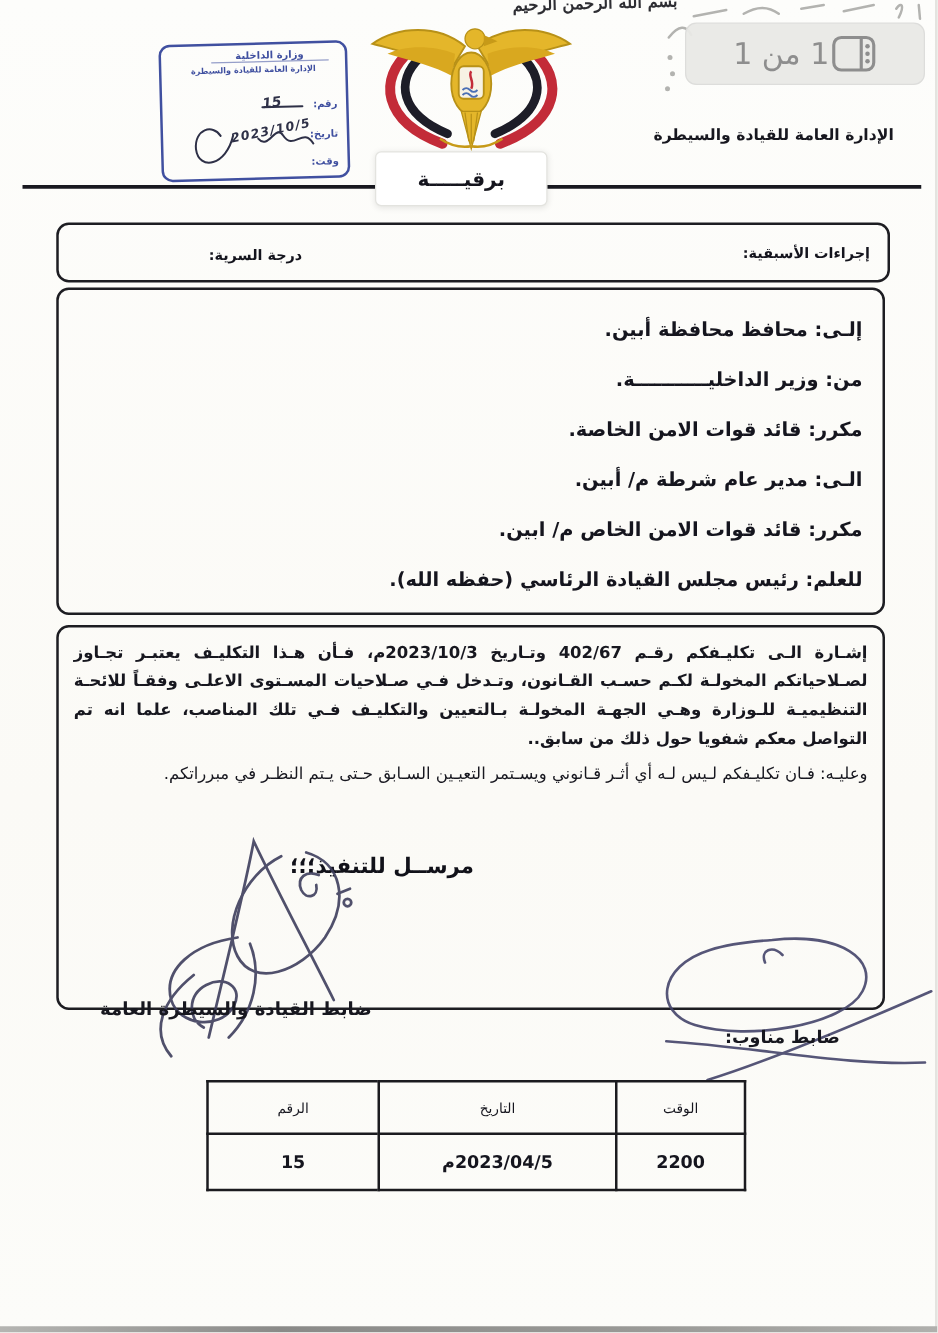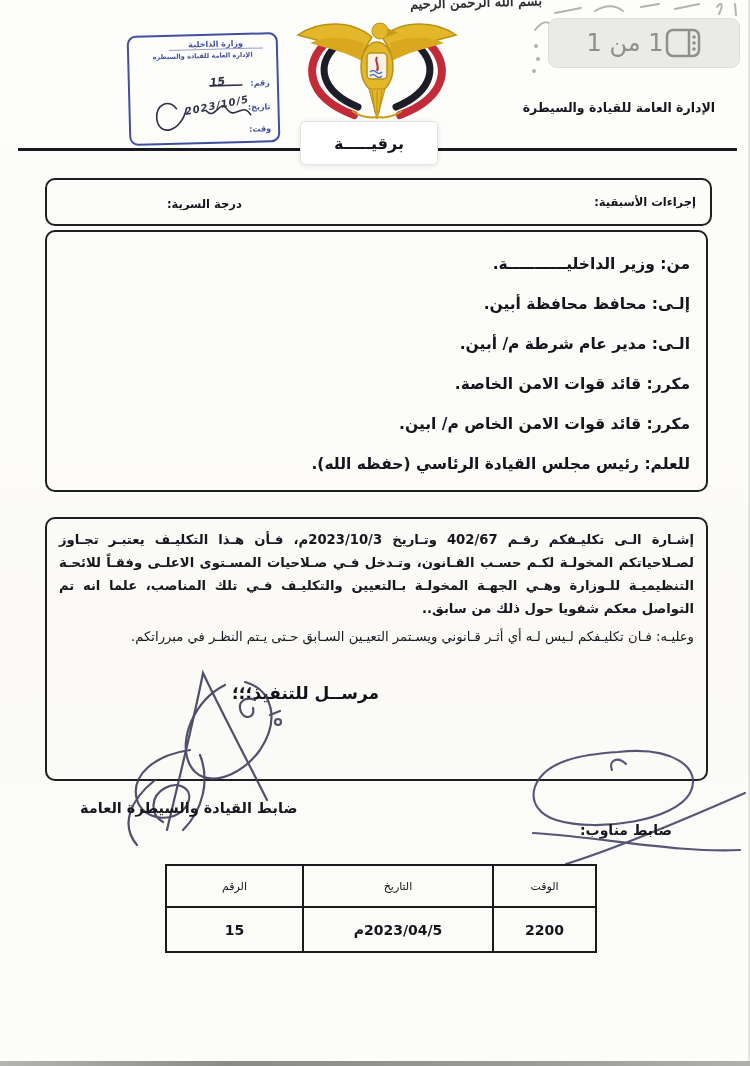--- a/index.html
+++ b/index.html
@@ -44,21 +44,21 @@
     font-size:16px;font-weight:800;direction:rtl;color:#15151e;}
   
   .bx{border:2px solid #1d1d22;border-radius:10px;background:transparent;}
   .bx1{left:45px;top:178px;width:663px;height:44px;}
   .meta-right{position:absolute;right:14px;top:15px;font-size:11.5px;font-weight:800;direction:rtl;}
   .meta-left{position:absolute;left:120px;top:17px;font-size:11.5px;font-weight:800;direction:rtl;}
   .bx2{left:45px;top:230px;width:663px;height:262px;padding:0;box-sizing:border-box;}
   .addr-wrap{position:absolute;inset:12px 16px 0 16px;direction:rtl;}
   .addr-line{height:40px;line-height:40px;font-size:15.5px;font-weight:800;color:#15151e;
     white-space:nowrap;}
-  .bx3{left:45px;top:500px;width:663px;height:264px;box-sizing:border-box;padding:9px 12px 0 12px;direction:rtl;margin-top:17px;}
+  .bx3{left:45px;top:500px;width:663px;height:308px;box-sizing:border-box;padding:9px 12px 0 12px;direction:rtl;}
   .body-p{margin:0;text-align:justify;font-size:13.2px;line-height:23px;font-weight:700;color:#17171f;}
   .body-p2{margin-top:5px;font-weight:400;}
   .dispatch{left:232px;top:683px;font-size:17px;font-weight:900;direction:rtl;color:#111119;}
   
   .sig{pointer-events:none;}
   .ft-left{left:80px;top:800px;font-size:14.5px;font-weight:900;direction:rtl;color:#17171f;}
   .ft-right{left:580px;top:806px;font-size:14px;font-weight:900;direction:rtl;color:#17171f;margin-top:16px;}
   
   .ftable{left:165px;top:864px;border-collapse:collapse;direction:rtl;}
   .ftable th,.ftable td{border:2px solid #1b1b1f;text-align:center;padding:0;}
@@ -152,24 +152,24 @@
   <div class="abs tele-line"></div>
   <div class="abs tele-label">برقيـــــة</div>
 
   <div class="abs bx bx1">
     <span class="meta-right">إجراءات الأسبقية:</span>
     <span class="meta-left">درجة السرية:</span>
   </div>
 
   <div class="abs bx bx2">
     <div class="addr-wrap">
+      <div class="addr-line">إلـى:  محافظ محافظة أبين.</div>
       <div class="addr-line">من:  وزير الداخليـــــــــــة.</div>
-      <div class="addr-line">إلـى:  محافظ محافظة أبين.</div>
+      <div class="addr-line">مكرر:  قائد قوات الامن الخاصة.</div>
       <div class="addr-line">الـى:  مدير عام شرطة م/ أبين.</div>
-      <div class="addr-line">مكرر:  قائد قوات الامن الخاصة.</div>
       <div class="addr-line">مكرر:  قائد قوات الامن الخاص م/ ابين.</div>
       <div class="addr-line">للعلم:  رئيس مجلس القيادة الرئاسي (حفظه الله).</div>
     </div>
   </div>
 
   <div class="abs bx bx3">
     <p class="body-p">إشـارة الـى تكليـفكم رقـم 402/67 وتـاريخ 2023/10/3م، فـأن هـذا التكليـف يعتبـر تجـاوز لصـلاحياتكم المخولـة لكـم حسـب القـانون، وتـدخل فـي صـلاحيات المسـتوى الاعلـى وفقـاً للائحـة التنظيميـة للـوزارة وهـي الجهـة المخولـة بـالتعيين والتكليـف فـي تلك المناصب، علما انه تم التواصل معكم شفويا حول ذلك من سابق..</p>
     <p class="body-p body-p2">وعليـه: فـان تكليـفكم لـيس لـه أي أثـر قـانوني ويسـتمر التعيـين السـابق حـتى يـتم النظـر في مبرراتكم.</p>
   </div>
   <div class="abs dispatch">مرســل للتنفيذ؛؛؛</div>

